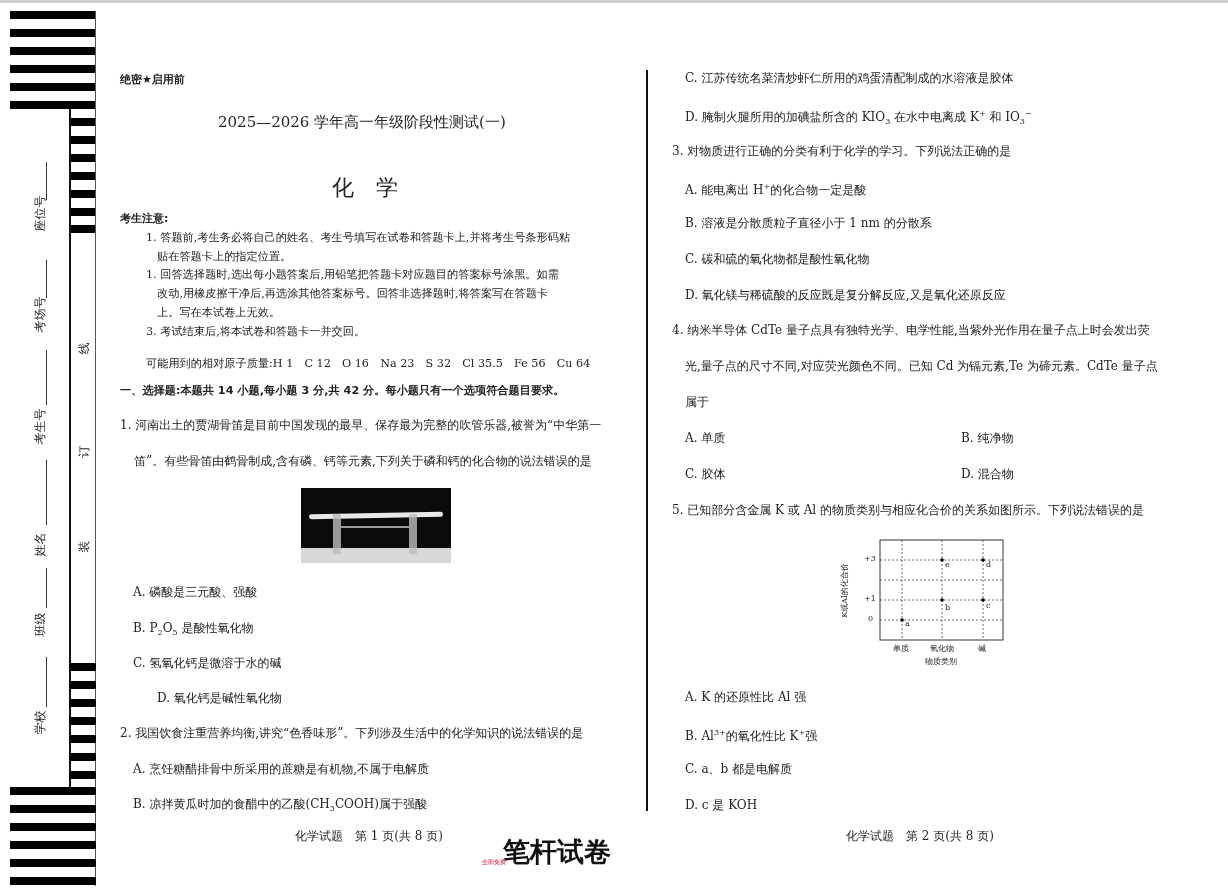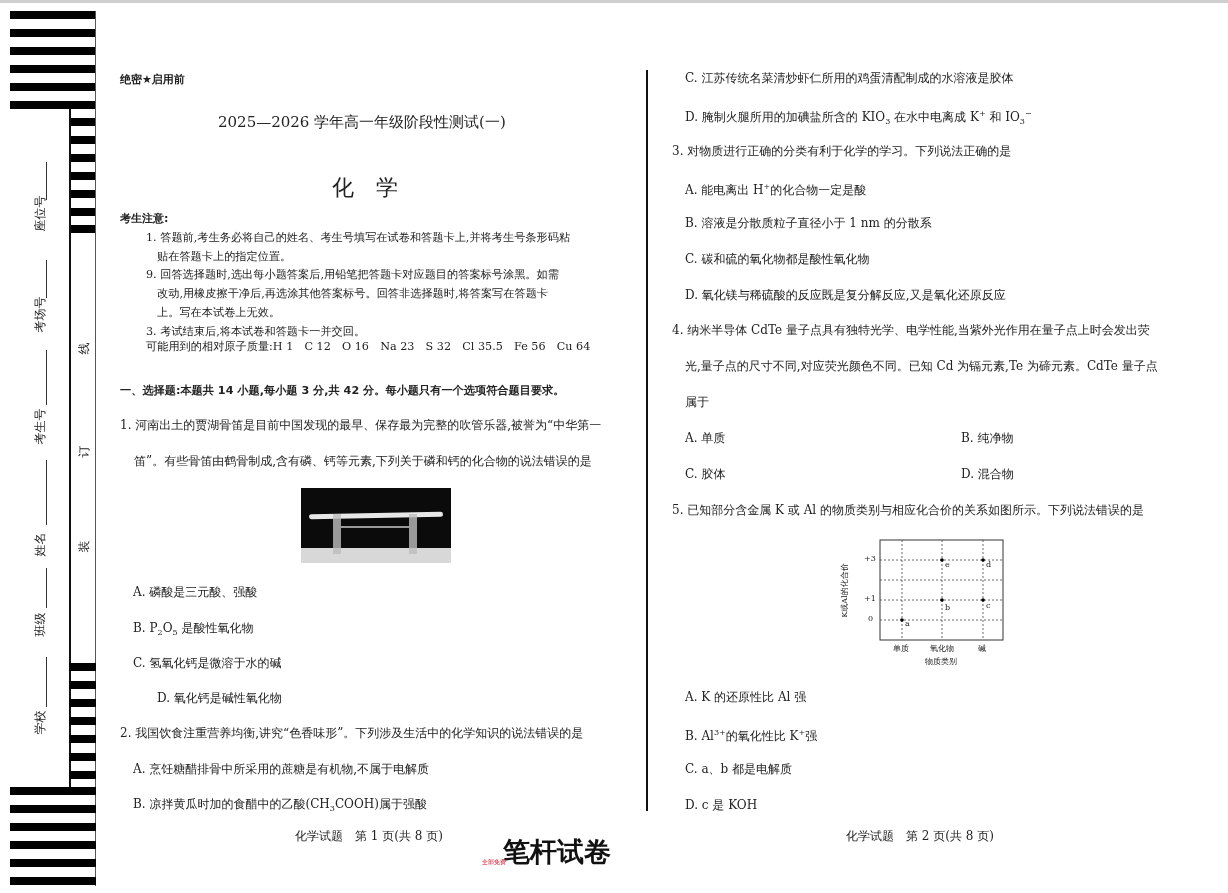--- a/index.html
+++ b/index.html
@@ -78,25 +78,25 @@
 </div>
 
 <div>
   <div class="abs sans bold" style="left:120px;top:72px;font-size:11px;">绝密★启用前</div>
   <div class="abs" style="left:218px;top:113px;font-size:15px;">2025—2026 学年高一年级阶段性测试(一)</div>
   <div class="abs sans" style="left:332px;top:157px;font-size:22px;margin-top:16px;">化　学</div>
 
   <div class="abs sans bold" style="left:120px;top:211px;font-size:11px;">考生注意:</div>
   <div class="abs q" style="left:146px;top:231px;font-size:11.2px;">1. 答题前,考生务必将自己的姓名、考生号填写在试卷和答题卡上,并将考生号条形码粘</div>
   <div class="abs q" style="left:157px;top:250px;font-size:11.2px;">贴在答题卡上的指定位置。</div>
-  <div class="abs q" style="left:146px;top:268px;font-size:11.2px;">9. 回答选择题时,选出每小题答案后,用铅笔把答题卡对应题目的答案标号涂黑。如需</div>
+  <div class="abs q" style="left:146px;top:268px;font-size:11.2px;">1. 回答选择题时,选出每小题答案后,用铅笔把答题卡对应题目的答案标号涂黑。如需</div>
   <div class="abs q" style="left:157px;top:287px;font-size:11.2px;">改动,用橡皮擦干净后,再选涂其他答案标号。回答非选择题时,将答案写在答题卡</div>
   <div class="abs q" style="left:157px;top:306px;font-size:11.2px;">上。写在本试卷上无效。</div>
   <div class="abs q" style="left:146px;top:325px;font-size:11.2px;">3. 考试结束后,将本试卷和答题卡一并交回。</div>
-  <div class="abs q" style="left:146px;top:340px;font-size:11.2px;">可能用到的相对原子质量:H 1　C 12　O 16　Na 23　S 32　Cl 35.5　Fe 56　Cu 64</div>
+  <div class="abs q" style="left:146px;top:357px;font-size:11.2px;">可能用到的相对原子质量:H 1　C 12　O 16　Na 23　S 32　Cl 35.5　Fe 56　Cu 64</div>
 
   <div class="abs sans bold" style="left:120px;top:383px;font-size:11.2px;">一、选择题:本题共 14 小题,每小题 3 分,共 42 分。每小题只有一个选项符合题目要求。</div>
 
   <div class="abs q" style="left:120px;top:418px;">1. 河南出土的贾湖骨笛是目前中国发现的最早、保存最为完整的吹管乐器,被誉为“中华第一</div>
   <div class="abs q" style="left:134px;top:454px;">笛”。有些骨笛由鹤骨制成,含有磷、钙等元素,下列关于磷和钙的化合物的说法错误的是</div>
 
   <div class="photo">
     <div style="position:absolute;left:0;top:60px;width:150px;height:15px;background:#d8d8d8;"></div>
     <div style="position:absolute;left:8px;top:25px;width:134px;height:5px;background:#e8e8e8;border-radius:3px;transform:rotate(-1deg);"></div>
     <div style="position:absolute;left:32px;top:26px;width:8px;height:40px;background:#bdbdbd;opacity:.8;"></div>

